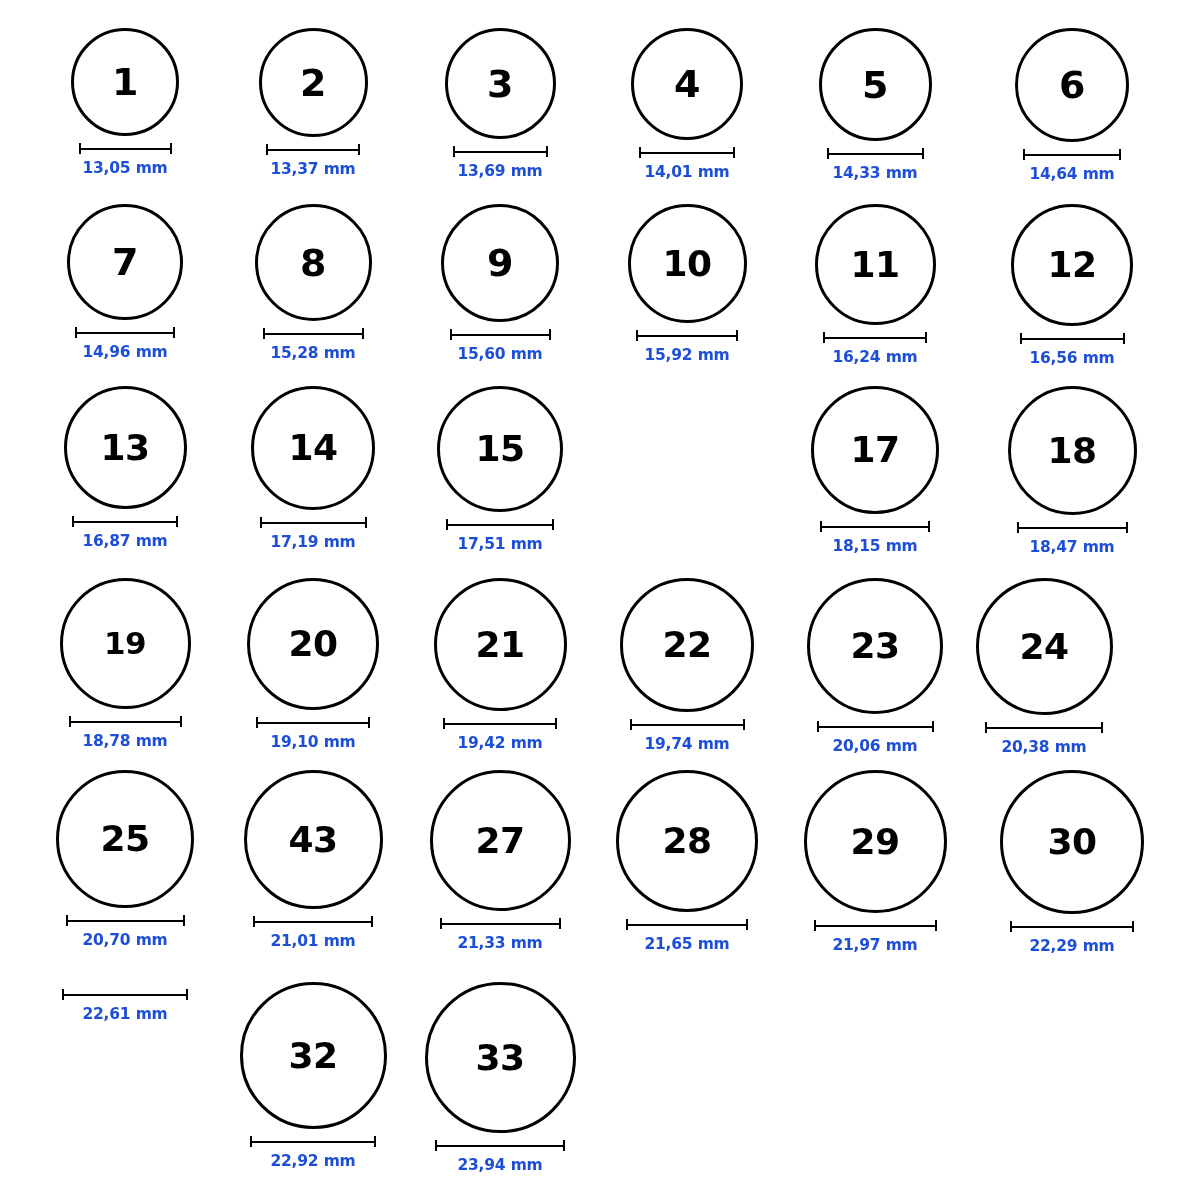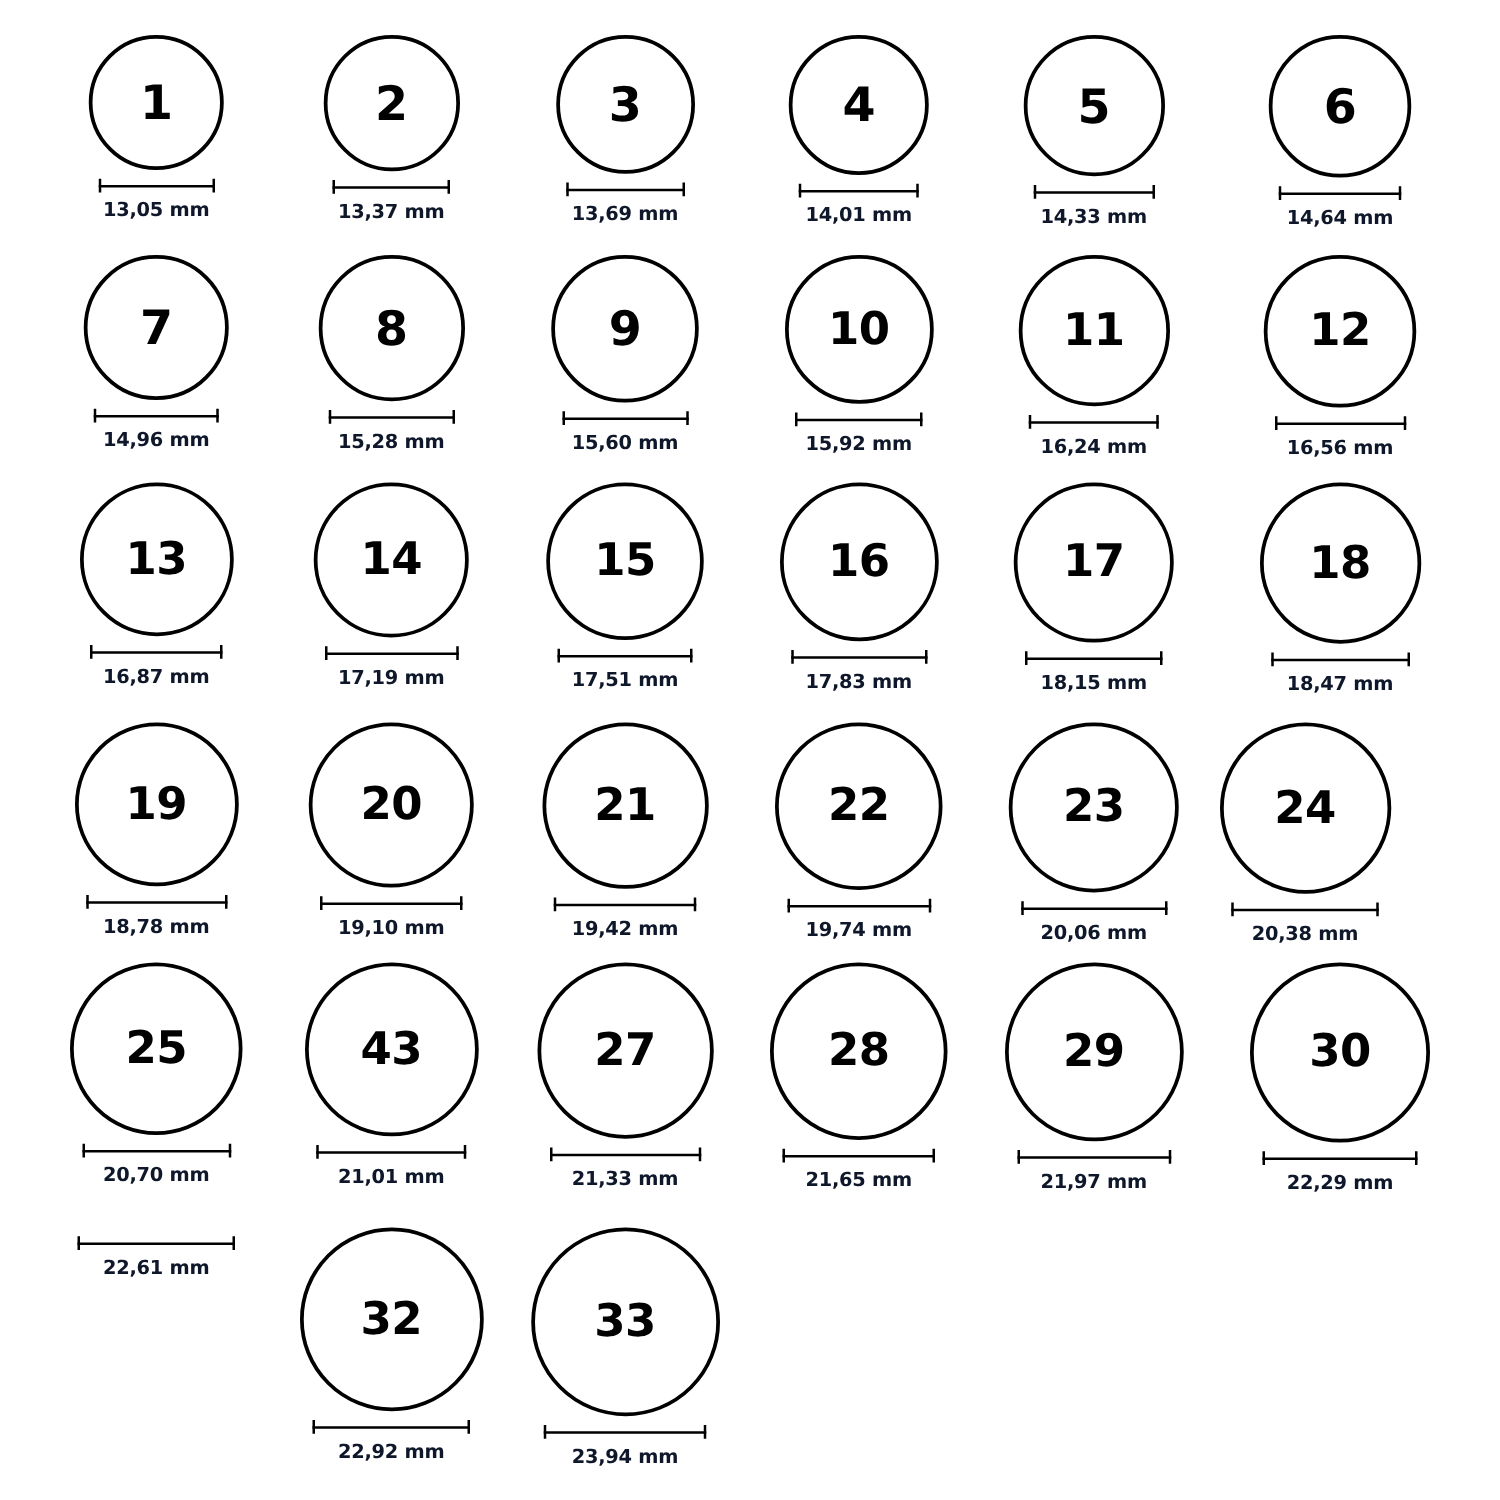--- a/index.html
+++ b/index.html
@@ -58,21 +58,21 @@
     width: 2px;
     height: 11px;
     background: #000000;
   }
   .measure-bar .cap.left { left: 0; }
   .measure-bar .cap.right { right: 0; }
   .measure-label {
     margin-top: 5px;
     font-size: 15.5px;
     font-weight: bold;
-    color: #0f172a;
+    color: #1d4ed8;
     white-space: nowrap;
     letter-spacing: -0.2px;
   }
 </style>
 </head>
 <body>
 
 <div id="chart">
     <div class="size-cell" style="left: 35px; top: 28px; width: 180px;">
       <div class="ring-circle" style="width: 108px; height: 108px;">
@@ -232,31 +232,20 @@
       <div class="ring-circle" style="width: 126px; height: 126px; justify-content: center;">
         <span class="ring-number" style="font-size: 36px;">15</span>
       </div>
       <div class="measure-bar" style="width: 108px;">
         <div class="line"></div>
         <div class="cap left"></div>
         <div class="cap right"></div>
       </div>
       <div class="measure-label">17,51 mm</div>
     </div>
-    <div class="size-cell" style="left: 597px; top: 386px; width: 180px;">
-      <div class="ring-circle" style="width: 127px; height: 127px;">
-        <span class="ring-number" style="font-size: 36px;">16</span>
-      </div>
-      <div class="measure-bar" style="width: 109px;">
-        <div class="line"></div>
-        <div class="cap left"></div>
-        <div class="cap right"></div>
-      </div>
-      <div class="measure-label">17,83 mm</div>
-    </div>
     <div class="size-cell" style="left: 785px; top: 386px; width: 180px; justify-content: space-between;">
       <div class="ring-circle" style="width: 128px; height: 128px;">
         <span class="ring-number" style="font-size: 36px;">17</span>
       </div>
       <div class="measure-bar" style="width: 110px;">
         <div class="line"></div>
         <div class="cap left"></div>
         <div class="cap right"></div>
       </div>
       <div class="measure-label">18,15 mm</div>
@@ -267,21 +256,21 @@
       </div>
       <div class="measure-bar" style="width: 111px;">
         <div class="line"></div>
         <div class="cap left"></div>
         <div class="cap right"></div>
       </div>
       <div class="measure-label">18,47 mm</div>
     </div>
     <div class="size-cell" style="left: 35px; top: 578px; width: 180px;">
       <div class="ring-circle" style="width: 131px; height: 131px;">
-        <span class="ring-number" style="font-size: 36px;">19</span>
+        <span class="ring-number" style="font-size: 31px;">19</span>
       </div>
       <div class="measure-bar" style="width: 113px;">
         <div class="line"></div>
         <div class="cap left"></div>
         <div class="cap right"></div>
       </div>
       <div class="measure-label">18,78 mm</div>
     </div>
     <div class="size-cell" style="left: 223px; top: 578px; width: 180px;">
       <div class="ring-circle" style="width: 132px; height: 132px;">

